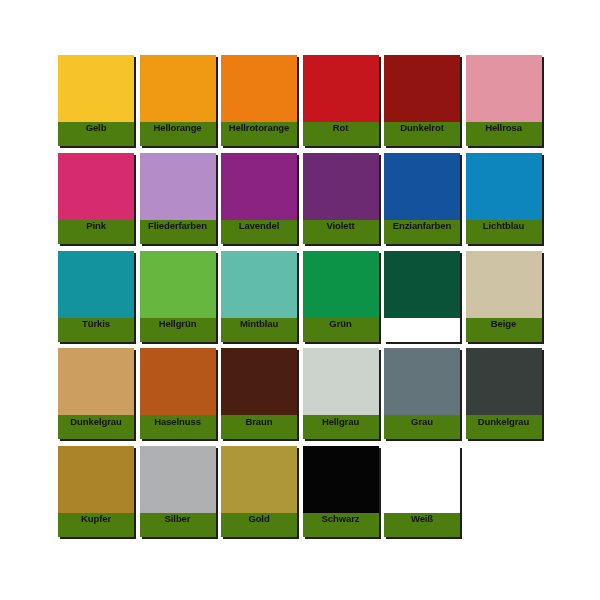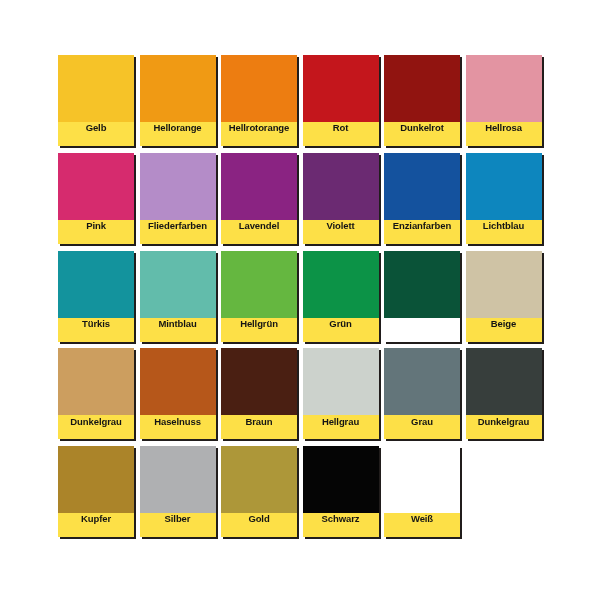--- a/index.html
+++ b/index.html
@@ -42,21 +42,21 @@
     flex: 0 0 67px;
     width: 100%;
     box-sizing: border-box;
   }
 
   .swatch-label {
     flex: 1 1 auto;
     display: flex;
     align-items: center;
     justify-content: center;
-    background: #fde047;
+    background: #4d7c0f;
     color: #141414;
     font-size: 9.5px;
     font-weight: bold;
     letter-spacing: -0.1px;
     white-space: nowrap;
     line-height: 1;
     padding-bottom: 12px;
   }
 
   
@@ -114,26 +114,26 @@
     </div>
     <div class="swatch-card">
       <div class="swatch-color" style="background: rgb(13, 134, 190);"></div>
       <div class="swatch-label">Lichtblau</div>
     </div>
     <div class="swatch-card">
       <div class="swatch-color" style="background: rgb(19, 147, 157);"></div>
       <div class="swatch-label">Türkis</div>
     </div>
     <div class="swatch-card">
+      <div class="swatch-color" style="background: rgb(101, 183, 64);"></div>
+      <div class="swatch-label">Hellgrün</div>
+    </div>
+    <div class="swatch-card">
       <div class="swatch-color" style="background: rgb(98, 188, 171);"></div>
       <div class="swatch-label">Mintblau</div>
-    </div>
-    <div class="swatch-card">
-      <div class="swatch-color" style="background: rgb(101, 183, 64);"></div>
-      <div class="swatch-label">Hellgrün</div>
     </div>
     <div class="swatch-card">
       <div class="swatch-color" style="background: rgb(12, 147, 71);"></div>
       <div class="swatch-label">Grün</div>
     </div>
     <div class="swatch-card">
       <div class="swatch-color" style="background: rgb(10, 83, 56);"></div>
     </div>
     <div class="swatch-card">
       <div class="swatch-color" style="background: rgb(207, 195, 165);"></div>

